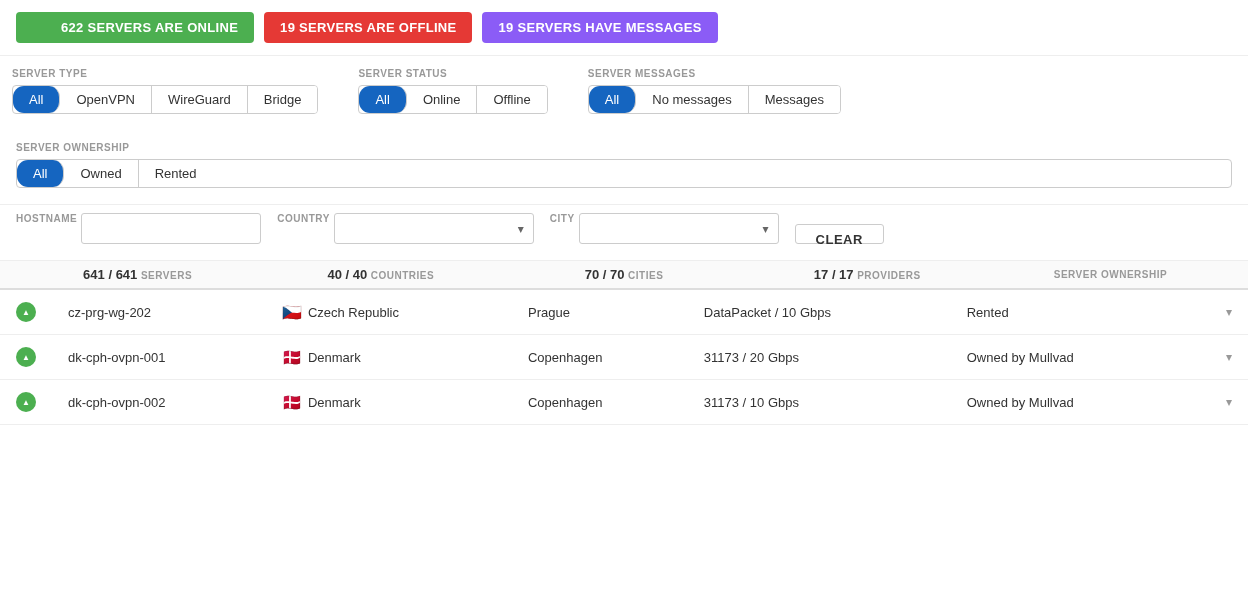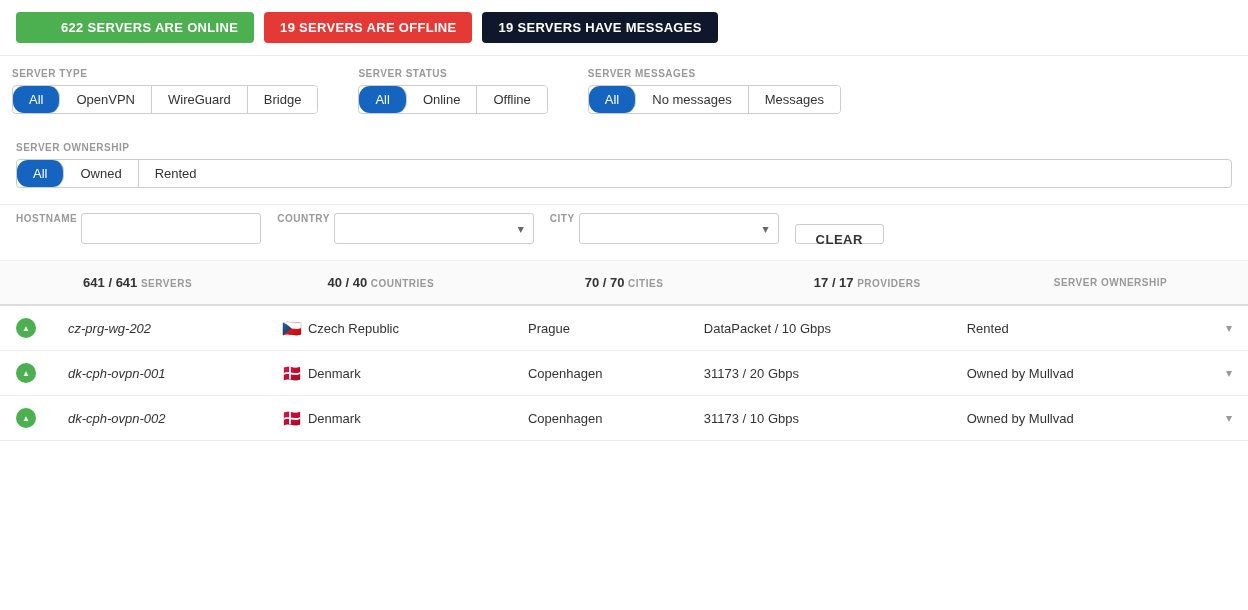--- a/index.html
+++ b/index.html
@@ -17,21 +17,21 @@
       border: none;
       border-radius: 4px;
       font-size: 13px;
       font-weight: bold;
       cursor: pointer;
       color: #fff;
       letter-spacing: 0.3px;
     }
     .status-btn.online { background: #4caf50; padding-left: 45px; }
     .status-btn.offline { background: #e53935; }
-    .status-btn.messages { background: #0f172a; }
+    .status-btn.messages { background: #8b5cf6; }
 
     .filters-section {
       padding: 12px 12px;
       border-top: 1px solid #eee;
     }
 
     .filter-group {
       display: flex;
       align-items: flex-start;
       gap: 40px;
@@ -147,21 +147,21 @@
       font-size: 13px;
       font-weight: bold;
       color: #333;
       letter-spacing: 0.5px;
       height: 20px;
     }
 
     .stats-bar {
       display: flex;
       gap: 0;
-      padding: 8px 16px;
+      padding: 0 16px;
       border-top: 1px solid #eee;
       border-bottom: 2px solid #ddd;
       background: #fafafa;
       align-items: center;
     }
 
     .stat-item {
       flex: 1;
       text-align: center;
       font-size: 13px;
@@ -219,21 +219,20 @@
     }
 
     .status-dot::after {
       content: '▲';
       font-size: 8px;
     }
 
     .hostname-cell {
       font-size: 13px;
       color: #333;
-      font-style: italic;
     }
 
     .country-cell {
       display: flex;
       align-items: center;
       gap: 6px;
     }
 
     .flag {
       font-size: 16px;

